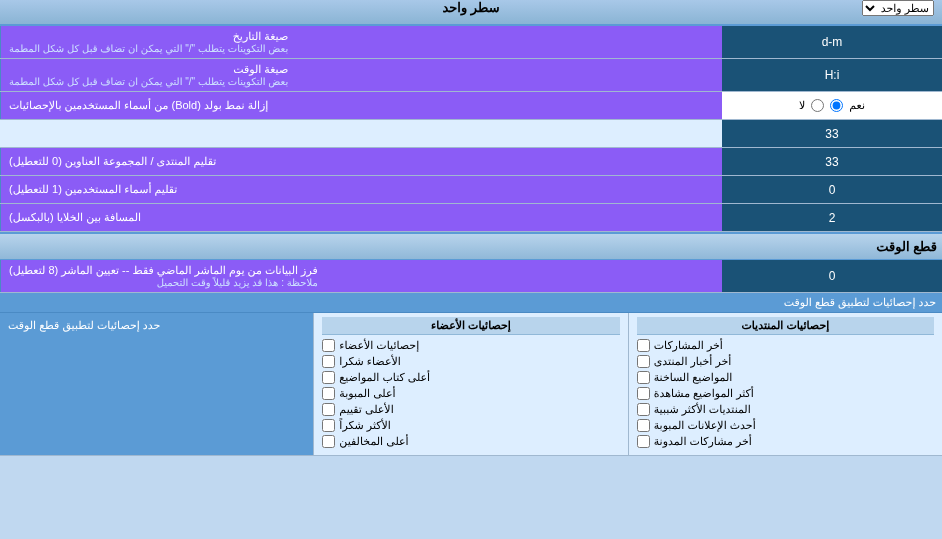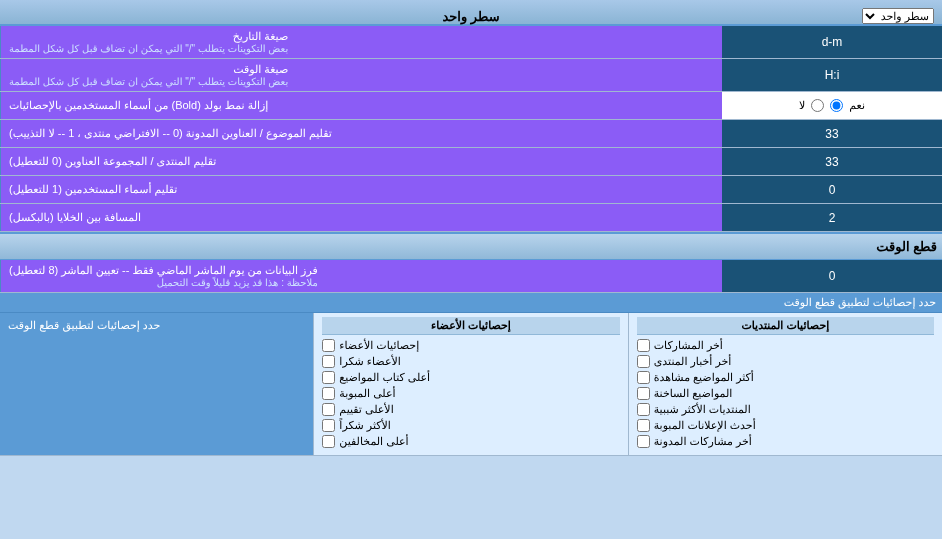--- a/index.html
+++ b/index.html
@@ -55,21 +55,21 @@
       outline: none;
     }
     .row-input.white-bg {
       background: #fff;
     }
     .header-row {
       background: linear-gradient(to bottom, #a8c8e8, #8ab4d4);
       border-bottom: 2px solid #5b9bd5;
       min-height: 26px;
       display: flex;
-      align-items: flex-end;
+      align-items: flex-start;
       justify-content: center;
       position: relative;
     }
     .header-row .title {
       color: #000;
       font-weight: bold;
       font-size: 13px;
     }
     .header-row select {
       position: absolute;
@@ -181,23 +181,20 @@
     </div>
     <div class="row-label">
       <span>إزالة نمط بولد (Bold) من أسماء المستخدمين بالإحصائيات</span>
     </div>
   </div>
 
   <div class="row">
     <div class="row-input">
       <input type="text" value="33" style="">
     </div>
-    <div class="row-label">
-      <span>تقليم الموضوع / العناوين المدونة (0 -- الافتراضي منتدى ، 1 -- لا التذييب)</span>
-    </div>
   </div>
 
   <div class="row">
     <div class="row-input">
       <input type="text" value="33" style="">
     </div>
     <div class="row-label">
       <span>تقليم المنتدى / المجموعة العناوين (0 للتعطيل)</span>
     </div>
   </div>
@@ -246,25 +243,25 @@
         <div class="col-header">إحصائيات المنتديات</div>
         <div class="checkbox-item">
           <label>أخر المشاركات</label>
           <input type="checkbox" style="">
         </div>
         <div class="checkbox-item">
           <label>أخر أخبار المنتدى</label>
           <input type="checkbox" style="">
         </div>
         <div class="checkbox-item">
+          <label>المواضيع الساخنة</label>
+          <input type="checkbox" style="">
+        </div>
+        <div class="checkbox-item">
           <label>أكثر المواضيع مشاهدة</label>
-          <input type="checkbox" style="">
-        </div>
-        <div class="checkbox-item">
-          <label>المواضيع الساخنة</label>
           <input type="checkbox" style="">
         </div>
         <div class="checkbox-item">
           <label>المنتديات الأكثر شببية</label>
           <input type="checkbox" style="">
         </div>
         <div class="checkbox-item">
           <label>أحدث الإعلانات المبوبة</label>
           <input type="checkbox" style="">
         </div>

